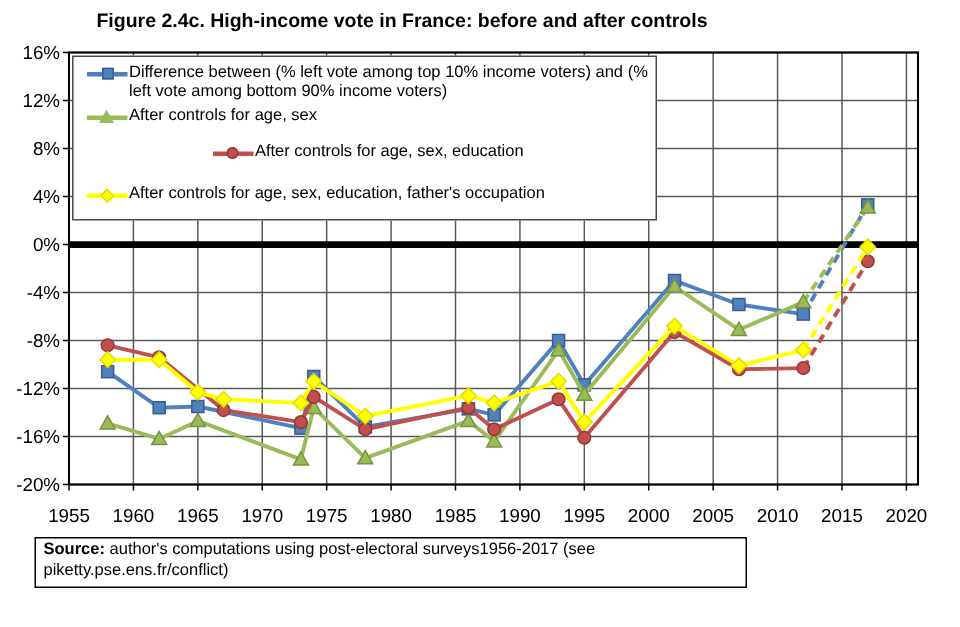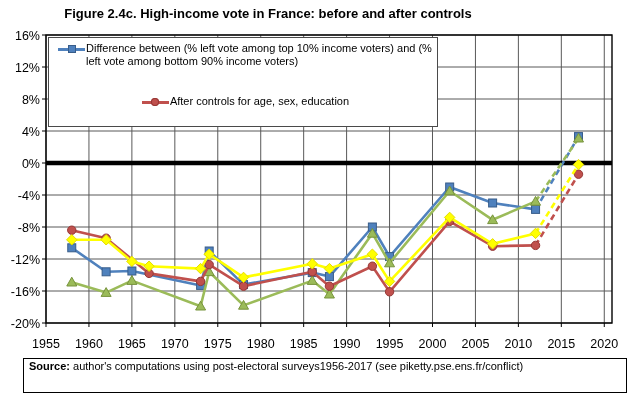--- a/index.html
+++ b/index.html
@@ -1,30 +1,30 @@
 <!DOCTYPE html>
 <html><head>
 <meta charset="utf-8">
 <style>
   html,body{margin:0;padding:0;background:#fff;}
   body{width:640px;height:418px;position:relative;font-family:"Liberation Sans",sans-serif;overflow:hidden;}
   .title{position:absolute;top:6px;left:0;width:536px;text-align:center;font-size:13px;font-weight:bold;color:#000;}
   svg{position:absolute;top:0;left:0;}
   svg text{font-family:"Liberation Sans",sans-serif;font-size:12.5px;fill:#000;}
-  .legend{position:absolute;left:48px;top:37px;width:390px;height:90px;background:#fff;border:1.5px solid #4a4a4a;box-sizing:border-box;}
+  .legend{position:absolute;left:48px;top:37px;width:390px;height:110px;background:#fff;border:1.5px solid #4a4a4a;box-sizing:border-box;}
   .lg-entry{position:absolute;left:9px;right:4px;display:flex;align-items:flex-start;}
   .lg-glyph{position:relative;width:27px;height:14px;flex:0 0 27px;}
   .lg-line{position:absolute;left:0;top:5.5px;width:27px;height:3px;}
   .lg-label{font-size:11px;line-height:13px;color:#000;padding-left:1px;}
   .mk{position:absolute;}
   .mk-square{left:9.5px;top:3px;width:8px;height:8px;}
   .mk-circle{left:9.5px;top:3px;width:8px;height:8px;border-radius:50%;}
   .mk-diamond{left:10px;top:3.5px;width:7px;height:7px;transform:rotate(45deg);}
   .mk-triangle{left:8px;top:2px;width:0;height:0;border-left:5.5px solid transparent;border-right:5.5px solid transparent;border-bottom:9px solid;}
-  .footer{position:absolute;left:23px;top:358px;width:604px;box-sizing:border-box;border:1.5px solid #000;padding:1px 5px 18px 5px;font-size:11px;line-height:13.5px;color:#000;background:#fff;}
+  .footer{position:absolute;left:23px;top:358px;width:475px;box-sizing:border-box;border:1.5px solid #000;padding:1px 5px 4px 5px;font-size:11px;line-height:13.5px;color:#000;background:#fff;}
 </style>
 </head>
 <body>
 
 <svg width="640" height="418" viewBox="0 0 640 418">
     <g stroke="#595959" stroke-width="1">
       <line x1="46" y1="35" x2="46" y2="323"></line>
       <line x1="88.94385432473439" y1="35" x2="88.94385432473439" y2="323"></line>
       <line x1="131.88770864946878" y1="35" x2="131.88770864946878" y2="323"></line>
       <line x1="174.83156297420317" y1="35" x2="174.83156297420317" y2="323"></line>
@@ -179,24 +179,38 @@
 <div class="title">Figure 2.4c. High-income vote in France: before and after controls</div>
 
 <div class="legend">
     <div class="lg-entry" style="top: 4px;">
       <div class="lg-glyph">
         <div class="lg-line" style="background: rgb(79, 129, 189);"></div>
         <div class="mk mk-square" style="background: rgb(79, 129, 189); box-shadow: rgb(56, 93, 138) 0px 0px 0px 1px inset;"></div>
       </div>
       <div class="lg-label">Difference between (% left vote among top 10% income voters) and (% left vote among bottom 90% income voters)</div>
     </div>
+    <div class="lg-entry" style="top: 33px;">
+      <div class="lg-glyph">
+        <div class="lg-line" style="background: rgb(155, 187, 89);"></div>
+        <div class="mk mk-triangle" style="border-bottom-color: rgb(155, 187, 89);"></div>
+      </div>
+      <div class="lg-label">After controls for age, sex</div>
+    </div>
     <div class="lg-entry" style="top: 57px; justify-content: center;">
       <div class="lg-glyph">
         <div class="lg-line" style="background: rgb(192, 80, 77);"></div>
         <div class="mk mk-circle" style="background: rgb(192, 80, 77); box-shadow: rgb(149, 55, 53) 0px 0px 0px 1px inset;"></div>
       </div>
       <div class="lg-label">After controls for age, sex, education</div>
+    </div>
+    <div class="lg-entry" style="top: 85px;">
+      <div class="lg-glyph">
+        <div class="lg-line" style="background: rgb(255, 255, 0);"></div>
+        <div class="mk mk-diamond" style="background: rgb(255, 255, 0); box-shadow: rgb(227, 220, 0) 0px 0px 0px 1px inset;"></div>
+      </div>
+      <div class="lg-label">After controls for age, sex, education, father's occupation</div>
     </div>
   </div>
 
 <div class="footer">
   <div><b>Source:</b><span> author's computations using post-electoral surveys1956-2017 (see piketty.pse.ens.fr/conflict)</span></div>
 </div>
 
 </body></html>

